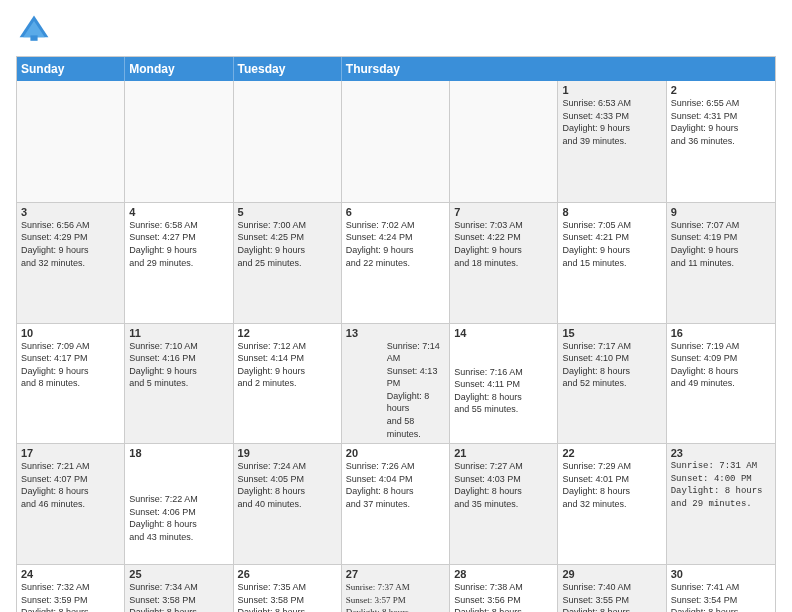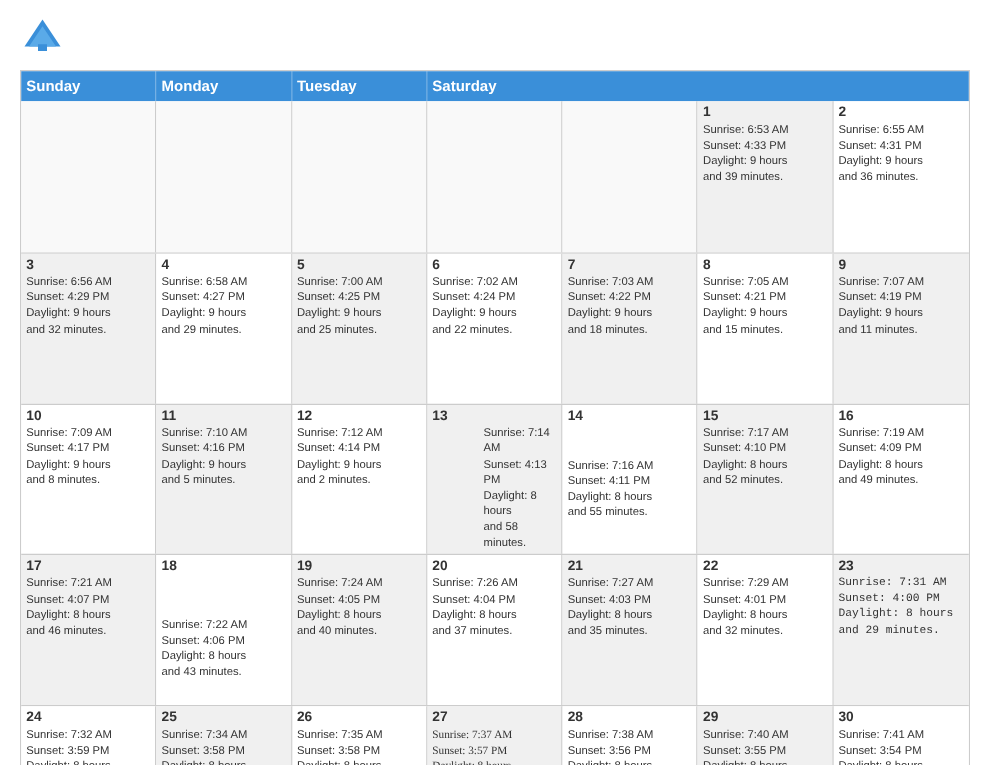--- a/index.html
+++ b/index.html
@@ -129,21 +129,21 @@
       <div class="month-title"></div>
       <div class="location"></div>
     </div>
   </div>
 
   <div class="calendar">
     <div class="cal-header">
     <div class="cal-header-cell">Sunday</div>
         <div class="cal-header-cell">Monday</div>
         <div class="cal-header-cell">Tuesday</div>
-        <div class="cal-header-cell">Saturday</div>
+        <div class="cal-header-cell">Thursday</div>
       </div>
     <div class="cal-body">
     <div class="cal-week">
           <div class="cal-cell empty"></div>
           <div class="cal-cell empty"></div>
           <div class="cal-cell empty"></div>
           <div class="cal-cell empty"></div>
           <div class="cal-cell empty"></div>
           <div class="cal-cell shaded">
             <span class="day-number">1</span>

